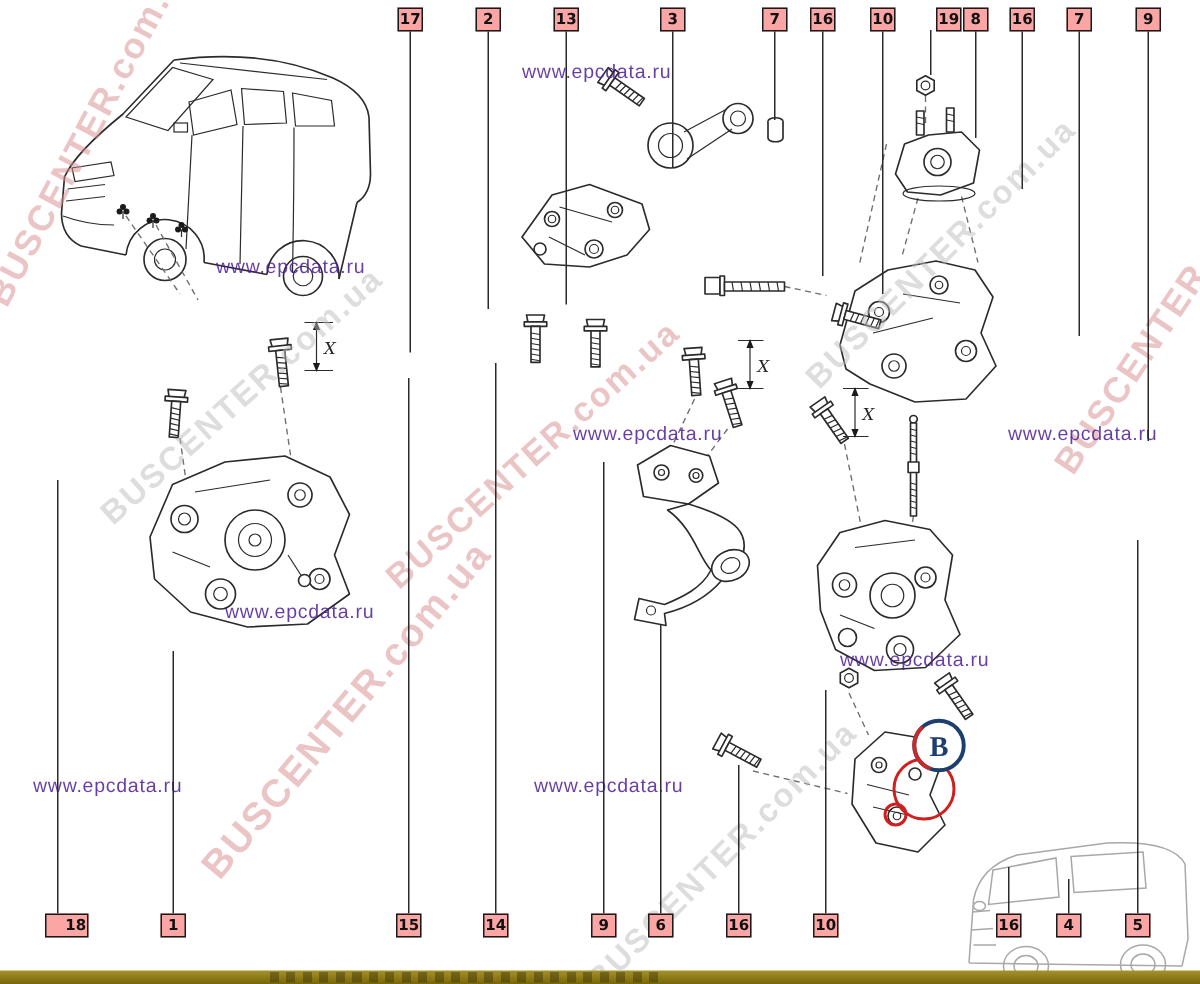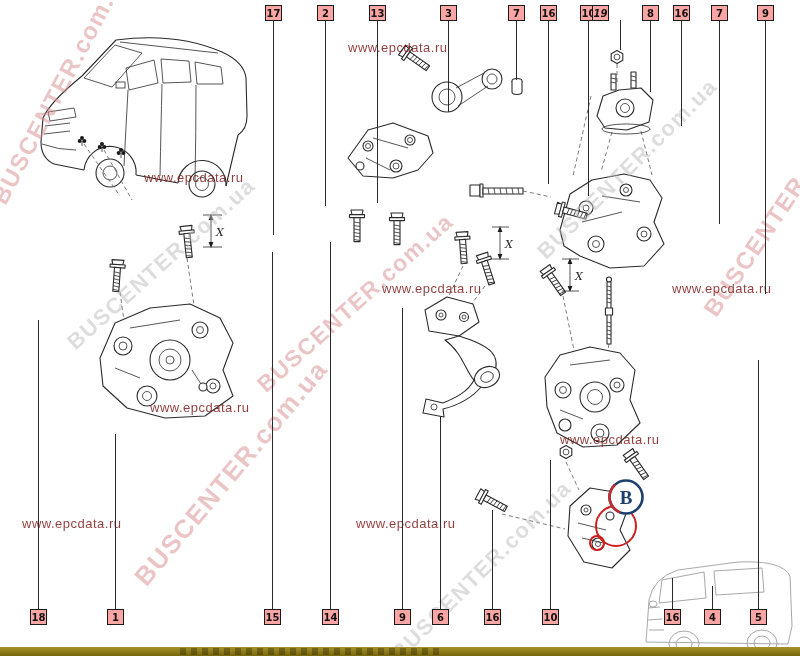--- a/index.html
+++ b/index.html
@@ -13,21 +13,21 @@
   .red{stroke:#cf1f1f;fill:none;stroke-width:2;}
   .van{stroke:#a8a8a8;fill:none;stroke-width:1;}
   .carline{stroke:#2b2b2b;fill:none;stroke-width:1.1;}
   .dimt{font:italic 11px "DejaVu Serif",serif;fill:#222;}
 
   .wm-layer{position:absolute;inset:0;z-index:3;pointer-events:none;}
   .wm{position:absolute;font-weight:bold;white-space:nowrap;transform-origin:0 0;}
   .wm-diag{font-size:23px;letter-spacing:1.5px;opacity:.5;font-family:"Liberation Sans",sans-serif;}
   .wm-red{color:#d98c8c;}
   .wm-gray{color:#bdbdbd;}
-  .wm-epc{font-size:13px;color:#7f1d1d;opacity:.85;font-weight:normal;letter-spacing:.5px;}
+  .wm-epc{font-size:13px;color:#4c1d95;opacity:.85;font-weight:normal;letter-spacing:.5px;}
 
   .callout-layer{position:absolute;inset:0;z-index:6;}
   .callout-line{position:absolute;width:1px;background:#2a2a2a;}
   .callout-box{position:absolute;width:15px;height:14px;border:1px solid #1a1a1a;background:#fca5a5;
                font:bold 10px "DejaVu Sans",sans-serif;color:#111;display:flex;align-items:center;
                justify-content:center;cursor:pointer;}
 
   .logo{position:absolute;left:606px;top:476px;display:flex;gap:6px;align-items:center;z-index:7;}
   .brand{font-weight:bold;font-size:21px;letter-spacing:.5px;line-height:20px;}
   .brand .b-red{color:#c62b2b;}
@@ -295,31 +295,31 @@
       <div class="callout-box" style="left: 369px; top: 5px;">13</div>
       <div class="callout-line" style="left: 448px; top: 20px; height: 92px;"></div>
       <div class="callout-box" style="left: 440px; top: 5px;">3</div>
       <div class="callout-line" style="left: 516px; top: 20px; height: 60px;"></div>
       <div class="callout-box" style="left: 508px; top: 5px;">7</div>
       <div class="callout-line" style="left: 548px; top: 20px; height: 164px;"></div>
       <div class="callout-box" style="left: 540px; top: 5px;">16</div>
       <div class="callout-line" style="left: 588px; top: 20px; height: 176px;"></div>
       <div class="callout-box" style="left: 580px; top: 5px;">10</div>
       <div class="callout-line" style="left: 620px; top: 20px; height: 30px;"></div>
-      <div class="callout-box" style="left: 592px; top: 5px; font-style: italic;">19</div>
+      <div class="callout-box" style="left: 624px; top: 5px;">19</div>
       <div class="callout-line" style="left: 650px; top: 20px; height: 72px;"></div>
       <div class="callout-box" style="left: 642px; top: 5px;">8</div>
       <div class="callout-line" style="left: 681px; top: 20px; height: 106px;"></div>
       <div class="callout-box" style="left: 673px; top: 5px;">16</div>
       <div class="callout-line" style="left: 719px; top: 20px; height: 204px;"></div>
       <div class="callout-box" style="left: 711px; top: 5px;">7</div>
       <div class="callout-line" style="left: 765px; top: 20px; height: 274px;"></div>
       <div class="callout-box" style="left: 757px; top: 5px;">9</div>
       <div class="callout-line" style="left: 38px; top: 320px; height: 289px;"></div>
-      <div class="callout-box" style="left: 30px; top: 609px;">18</div>
+      <div class="callout-box" style="left: 30px; top: 609px; padding-left: 12px;">18</div>
       <div class="callout-line" style="left: 115px; top: 434px; height: 175px;"></div>
       <div class="callout-box" style="left: 107px; top: 609px;">1</div>
       <div class="callout-line" style="left: 272px; top: 252px; height: 357px;"></div>
       <div class="callout-box" style="left: 264px; top: 609px;">15</div>
       <div class="callout-line" style="left: 330px; top: 242px; height: 367px;"></div>
       <div class="callout-box" style="left: 322px; top: 609px;">14</div>
       <div class="callout-line" style="left: 402px; top: 308px; height: 301px;"></div>
       <div class="callout-box" style="left: 394px; top: 609px;">9</div>
       <div class="callout-line" style="left: 440px; top: 416px; height: 193px;"></div>
       <div class="callout-box" style="left: 432px; top: 609px;">6</div>

